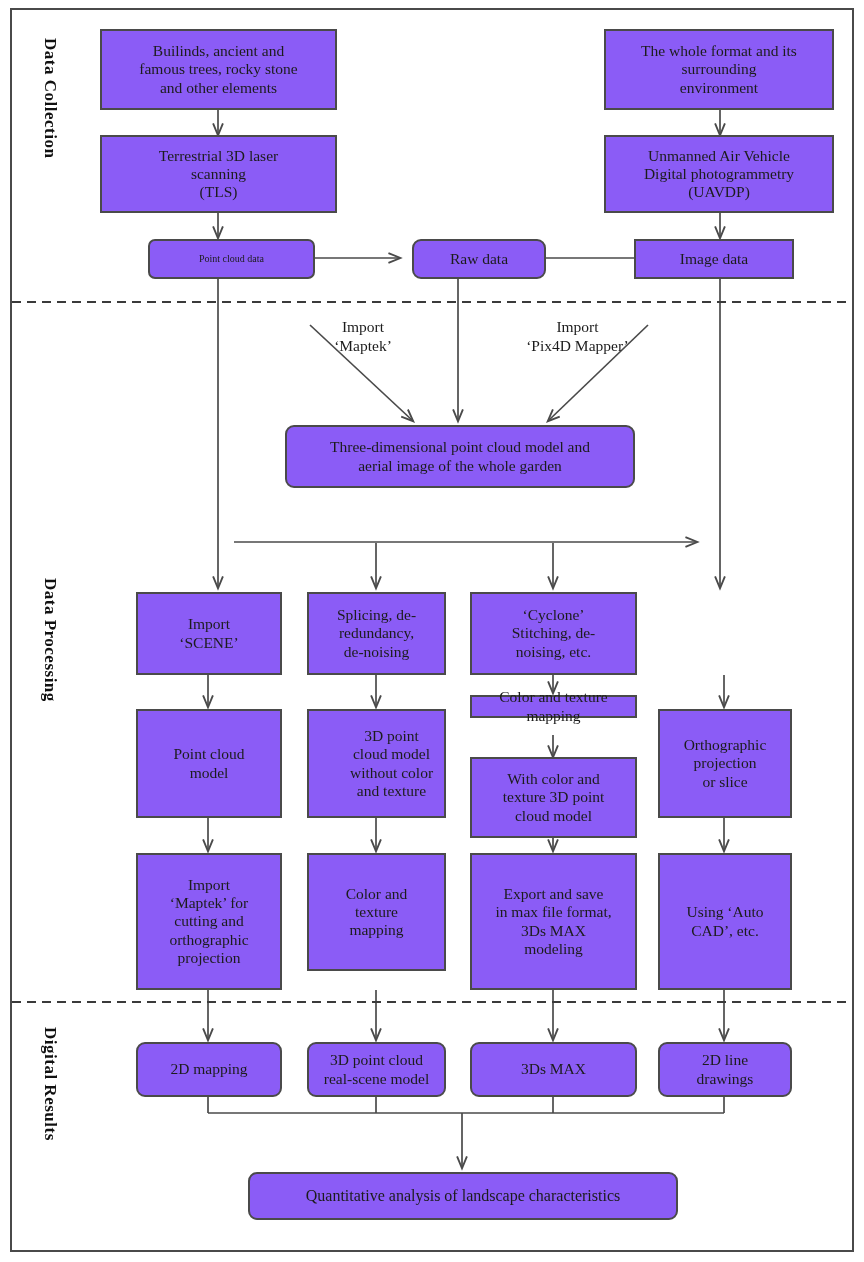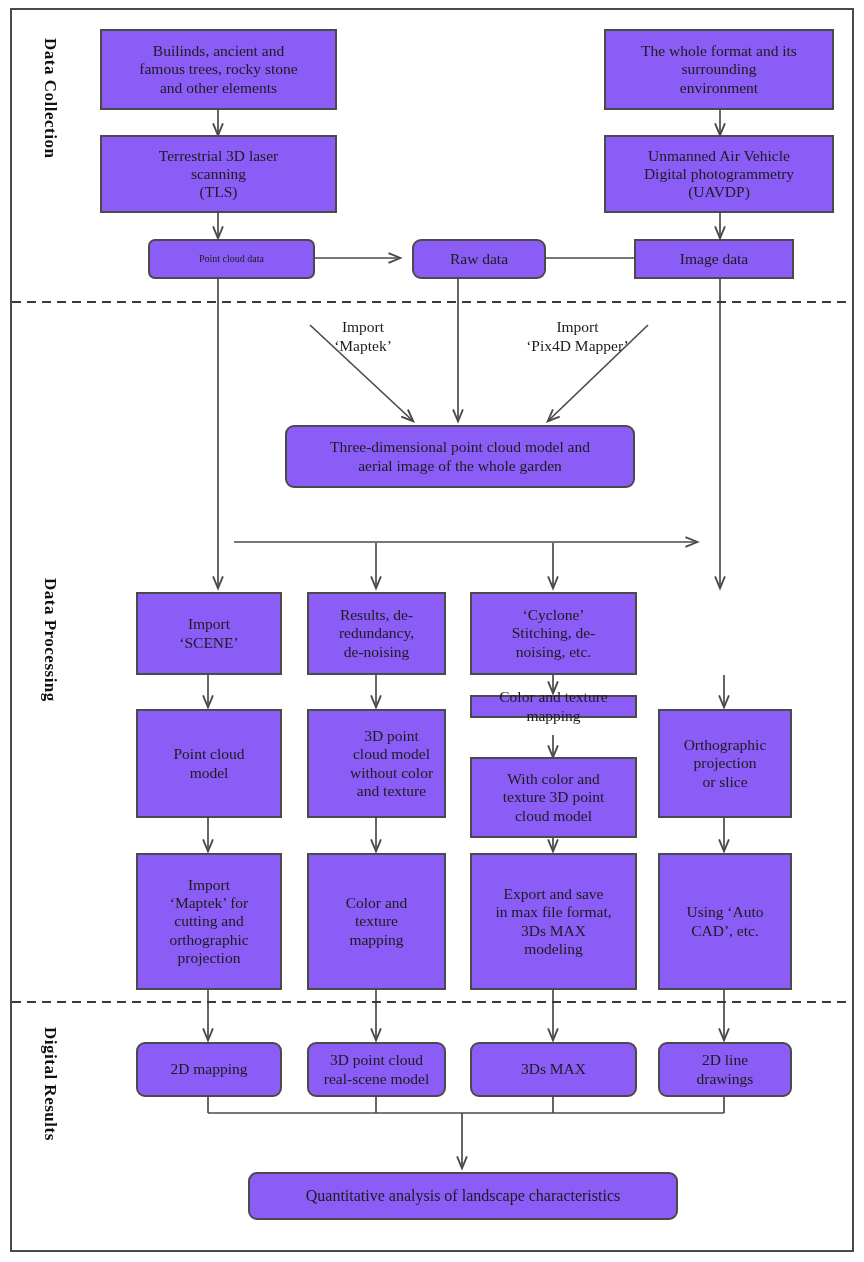--- a/index.html
+++ b/index.html
@@ -151,31 +151,31 @@
   </div>
   <div class="node" style="left:136px;top:853px;width:146px;height:137px;font-size:15.5px;">
     <span class="txt">Import
 ‘Maptek’ for
 cutting and
 orthographic
 projection</span>
   </div>
 
   <div class="node" style="left:307px;top:592px;width:139px;height:83px;font-size:15.5px;">
-    <span class="txt">Results, de-
+    <span class="txt">Splicing, de-
 redundancy,
 de-noising</span>
   </div>
   <div class="node" style="left:307px;top:709px;width:139px;height:109px;font-size:15.5px;padding-left:34px;">
     <span class="txt">3D point
 cloud model
 without color
 and texture</span>
   </div>
-  <div class="node" style="left:307px;top:853px;width:139px;height:137px;font-size:15.5px;">
+  <div class="node" style="left:307px;top:853px;width:139px;height:118px;font-size:15.5px;">
     <span class="txt">Color and
 texture
 mapping</span>
   </div>
 
   <div class="node" style="left:470px;top:592px;width:167px;height:83px;font-size:15.5px;">
     <span class="txt">‘Cyclone’
 Stitching, de-
 noising, etc.</span>
   </div>

